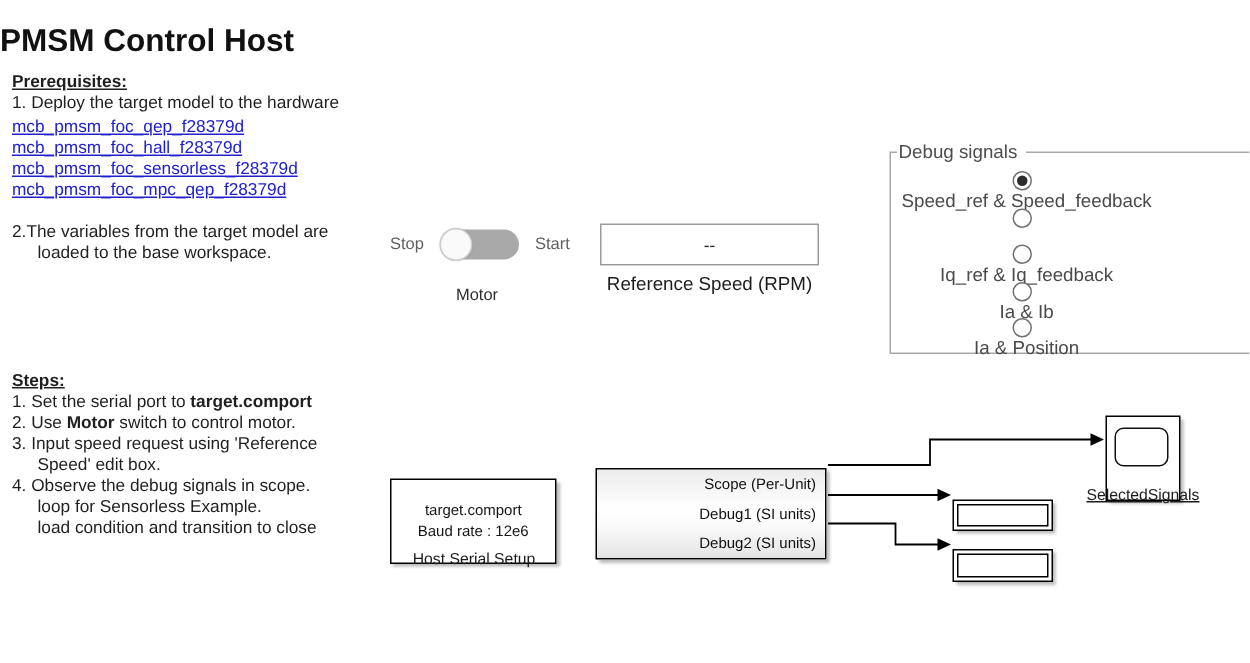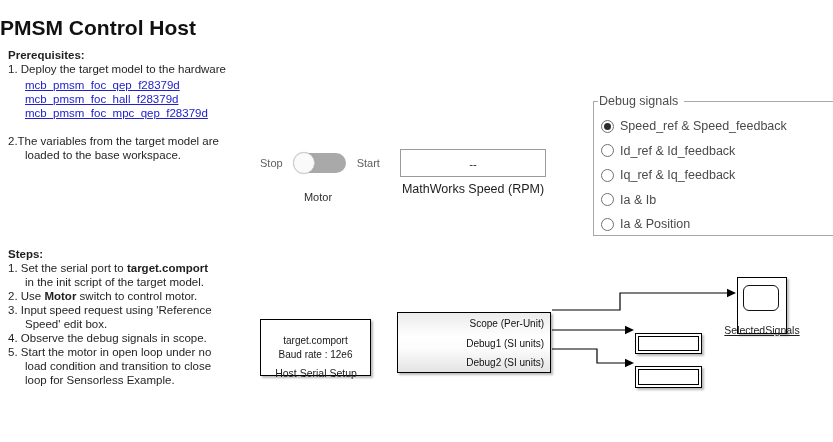--- a/index.html
+++ b/index.html
@@ -7,43 +7,43 @@
     position:relative;width:833px;height:442px;background:#ffffff;overflow:hidden;
     font-family:"Liberation Sans","DejaVu Sans",sans-serif;color:#1a1a1a;
   }
   
   .title{
     position:absolute;left:0;right:13px;top:16px;margin:0;
     text-align:left;font-size:21px;font-weight:bold;color:#111;
   }
   
   .textsec{position:absolute;font-size:11.5px;line-height:14px;color:#1f1f1f;}
-  .textsec .h{font-weight:bold;}
+  .textsec .h{font-weight:bold;text-decoration:underline;}
   .textsec .cont{padding-left:17px;}
   .prereq{left:8px;top:48px;width:250px;}
-  .links{margin-top:2px;margin-left:17px;}
+  .links{margin-top:2px;}
   .links a{display:block;color:#2121cc;text-decoration:underline;cursor:pointer;line-height:14px;}
   .item2{margin-top:14px;}
   .stepssec{left:8px;top:247px;width:250px;}
   
   .switch-group{position:absolute;left:260px;top:153px;display:flex;align-items:center;gap:11px;}
   .sw-label{font-size:11px;color:#606060;}
   .switch{position:relative;width:52px;height:20px;background:#a9a9a9;border-radius:10px;cursor:pointer;}
   .knob{position:absolute;left:-1px;top:-1px;width:22px;height:22px;border-radius:50%;
         background:#fafafa;border:1px solid #cccccc;box-sizing:border-box;box-shadow:0 0 1px rgba(0,0,0,0.2);}
   .switch-caption{position:absolute;left:290px;top:191px;width:56px;text-align:center;font-size:11px;color:#2e2e2e;}
   
   .editbox{position:absolute;left:400px;top:149px;width:146px;height:28px;border:1px solid #9b9b9b;
            background:#fff;text-align:center;line-height:28px;font-size:11.5px;color:#222;box-sizing:border-box;}
   .edit-caption{position:absolute;left:392px;top:182px;width:162px;text-align:center;font-size:12.5px;color:#1c1c1c;}
   
   .fieldset{position:absolute;left:593px;top:101px;width:256px;height:135px;border:1px solid #a8a8a8;box-sizing:border-box;}
   .legend{position:absolute;left:4px;top:-8px;background:#fff;padding:0 6px 0 1px;font-size:12.5px;color:#4d4d4d;line-height:15px;}
   .radios{position:absolute;left:7px;top:12px;display:flex;flex-direction:column;}
-  .radio-row{display:flex;align-items:center;height:24.5px;cursor:pointer;}
+  .radio-row{display:flex;align-items:center;height:24.5px;cursor:pointer;flex-direction:column;}
   .radio{width:13px;height:13px;border:1px solid #707070;border-radius:50%;background:#fff;
          box-sizing:border-box;margin-right:6px;display:flex;align-items:center;justify-content:center;flex:0 0 13px;}
   .radio .dot{display:none;width:7px;height:7px;border-radius:50%;background:#2c2c2c;}
   .radio-row.selected .radio .dot{display:block;}
   .rlabel{font-size:12.5px;color:#4a4a4a;white-space:nowrap;}
   
   .block{position:absolute;background:#fff;border:1.2px solid #000;box-sizing:border-box;
          box-shadow:2px 2px 2px rgba(130,130,130,0.55);margin-top:14px;}
   .host-serial{left:260px;top:305px;width:111px;height:57px;display:flex;flex-direction:column;
                justify-content:center;text-align:center;font-size:10px;line-height:14px;color:#161616;}
@@ -73,63 +73,61 @@
 <div class="canvas">
 
   <h1 class="title">PMSM Control Host</h1>
 
   <div class="textsec prereq">
     <div class="h">Prerequisites:</div>
     <div>1. Deploy the target model to the hardware</div>
     <div class="links">
       <a>mcb_pmsm_foc_qep_f28379d</a>
       <a>mcb_pmsm_foc_hall_f28379d</a>
+      <a>mcb_pmsm_foc_sensorless_f28379d</a>
       <a>mcb_pmsm_foc_mpc_qep_f28379d</a>
     </div>
     <div class="item2">2.The variables from the target model are</div>
     <div class="cont">loaded to the base workspace.</div>
   </div>
 
   <div class="textsec stepssec">
     <div class="h">Steps:</div>
     <div><span>1. Set the serial port to </span><b>target.comport</b></div>
-    <div class="cont">in the init script of the target model.</div>
     <div><span>2. Use </span><b>Motor</b><span> switch to control motor.</span></div>
     <div>3. Input speed request using 'Reference</div>
     <div class="cont">Speed' edit box.</div>
     <div>4. Observe the debug signals in scope.</div>
-    <div>5. Start the motor in open loop under no</div>
+    <div class="cont">loop for Sensorless Example.</div>
     <div class="cont">load condition and transition to close</div>
-    <div class="cont">loop for Sensorless Example.</div>
   </div>
 
   <div class="switch-group">
     <span class="sw-label">Stop</span>
     <div class="switch">
       <div class="knob"></div>
     </div>
     <span class="sw-label">Start</span>
   </div>
   <div class="switch-caption">Motor</div>
 
   <div class="editbox">--</div>
-  <div class="edit-caption">MathWorks Speed (RPM)</div>
+  <div class="edit-caption">Reference Speed (RPM)</div>
 
   <div class="fieldset">
     <span class="legend">Debug signals</span>
     <div class="radios">
       <div class="radio-row selected">
         <span class="radio">
             <span class="dot"></span>
           </span>
         <span class="rlabel">Speed_ref &amp; Speed_feedback</span>
       </div>
       <div class="radio-row">
         <span class="radio"></span>
-        <span class="rlabel">Id_ref &amp; Id_feedback</span>
       </div>
       <div class="radio-row">
         <span class="radio"></span>
         <span class="rlabel">Iq_ref &amp; Iq_feedback</span>
       </div>
       <div class="radio-row">
         <span class="radio"></span>
         <span class="rlabel">Ia &amp; Ib</span>
       </div>
       <div class="radio-row">

